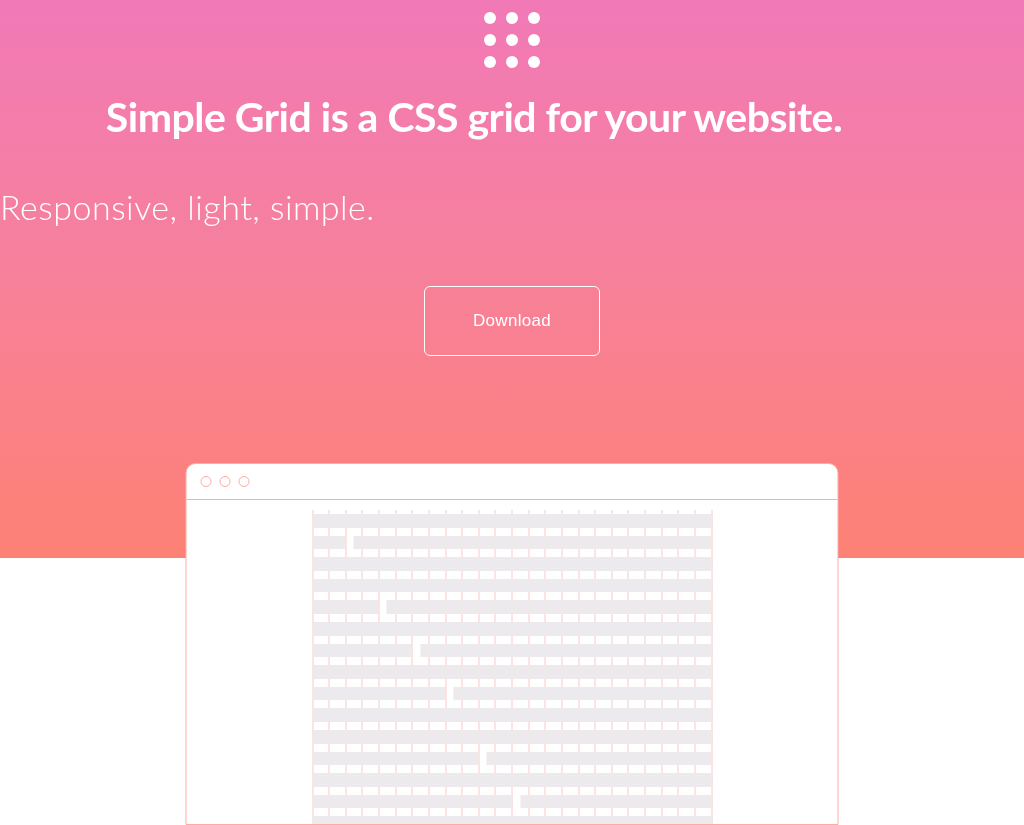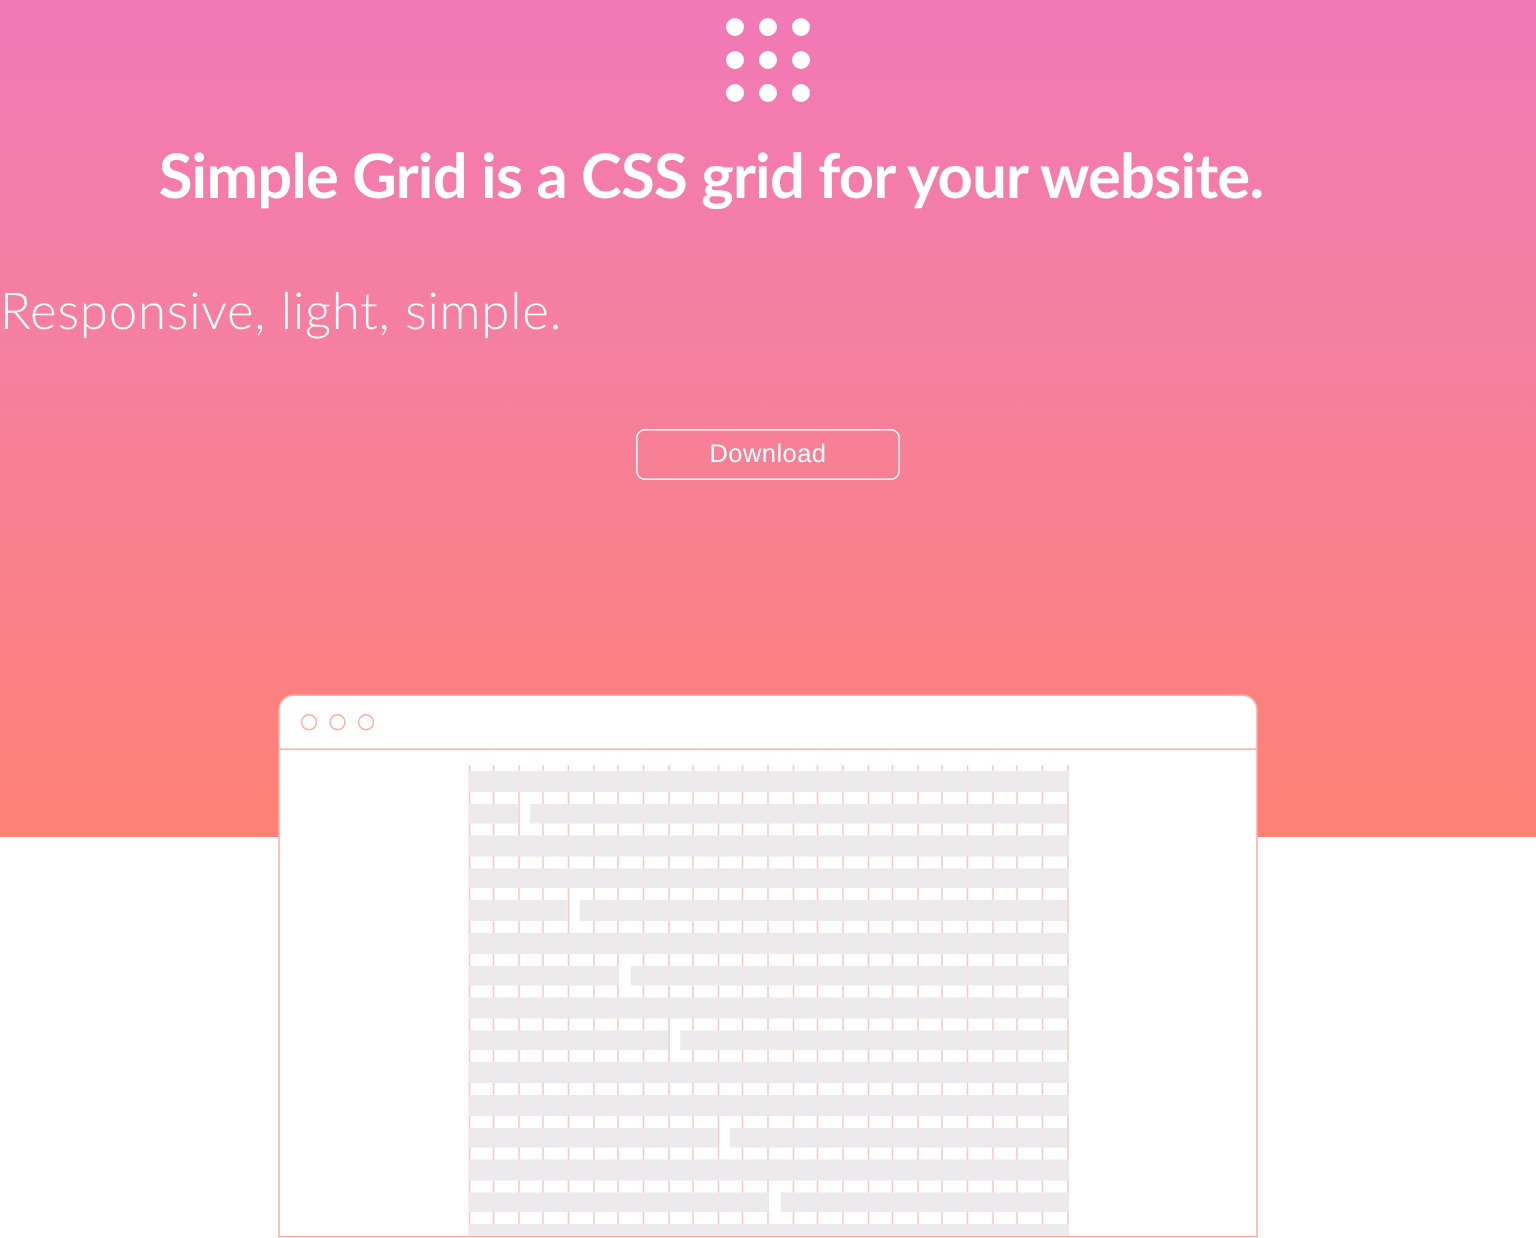--- a/index.html
+++ b/index.html
@@ -67,21 +67,21 @@
     font-weight: 300;
     font-size: 34px;
     letter-spacing: 0.5px;
   }
 
   .download-btn {
     position: absolute;
     top: 286px;
     left: 50%;
     transform: translateX(-50%);
-    padding: 6px 48px;
+    padding: 24px 48px;
     border: 1px solid #ffffff;
     border-radius: 6px;
     color: #ffffff;
     font-size: 17px;
     font-weight: 300;
     background: transparent;
     cursor: pointer;
     letter-spacing: 0.3px;
   }
 

